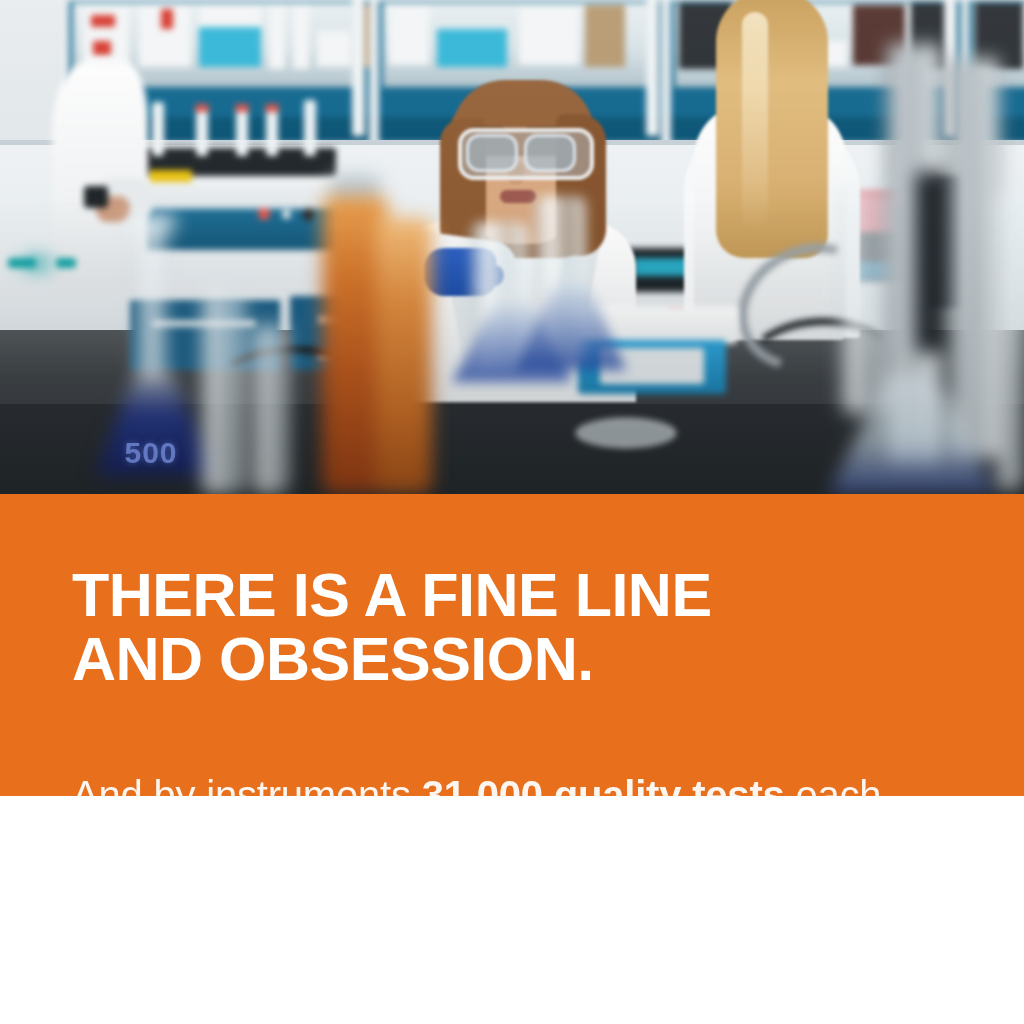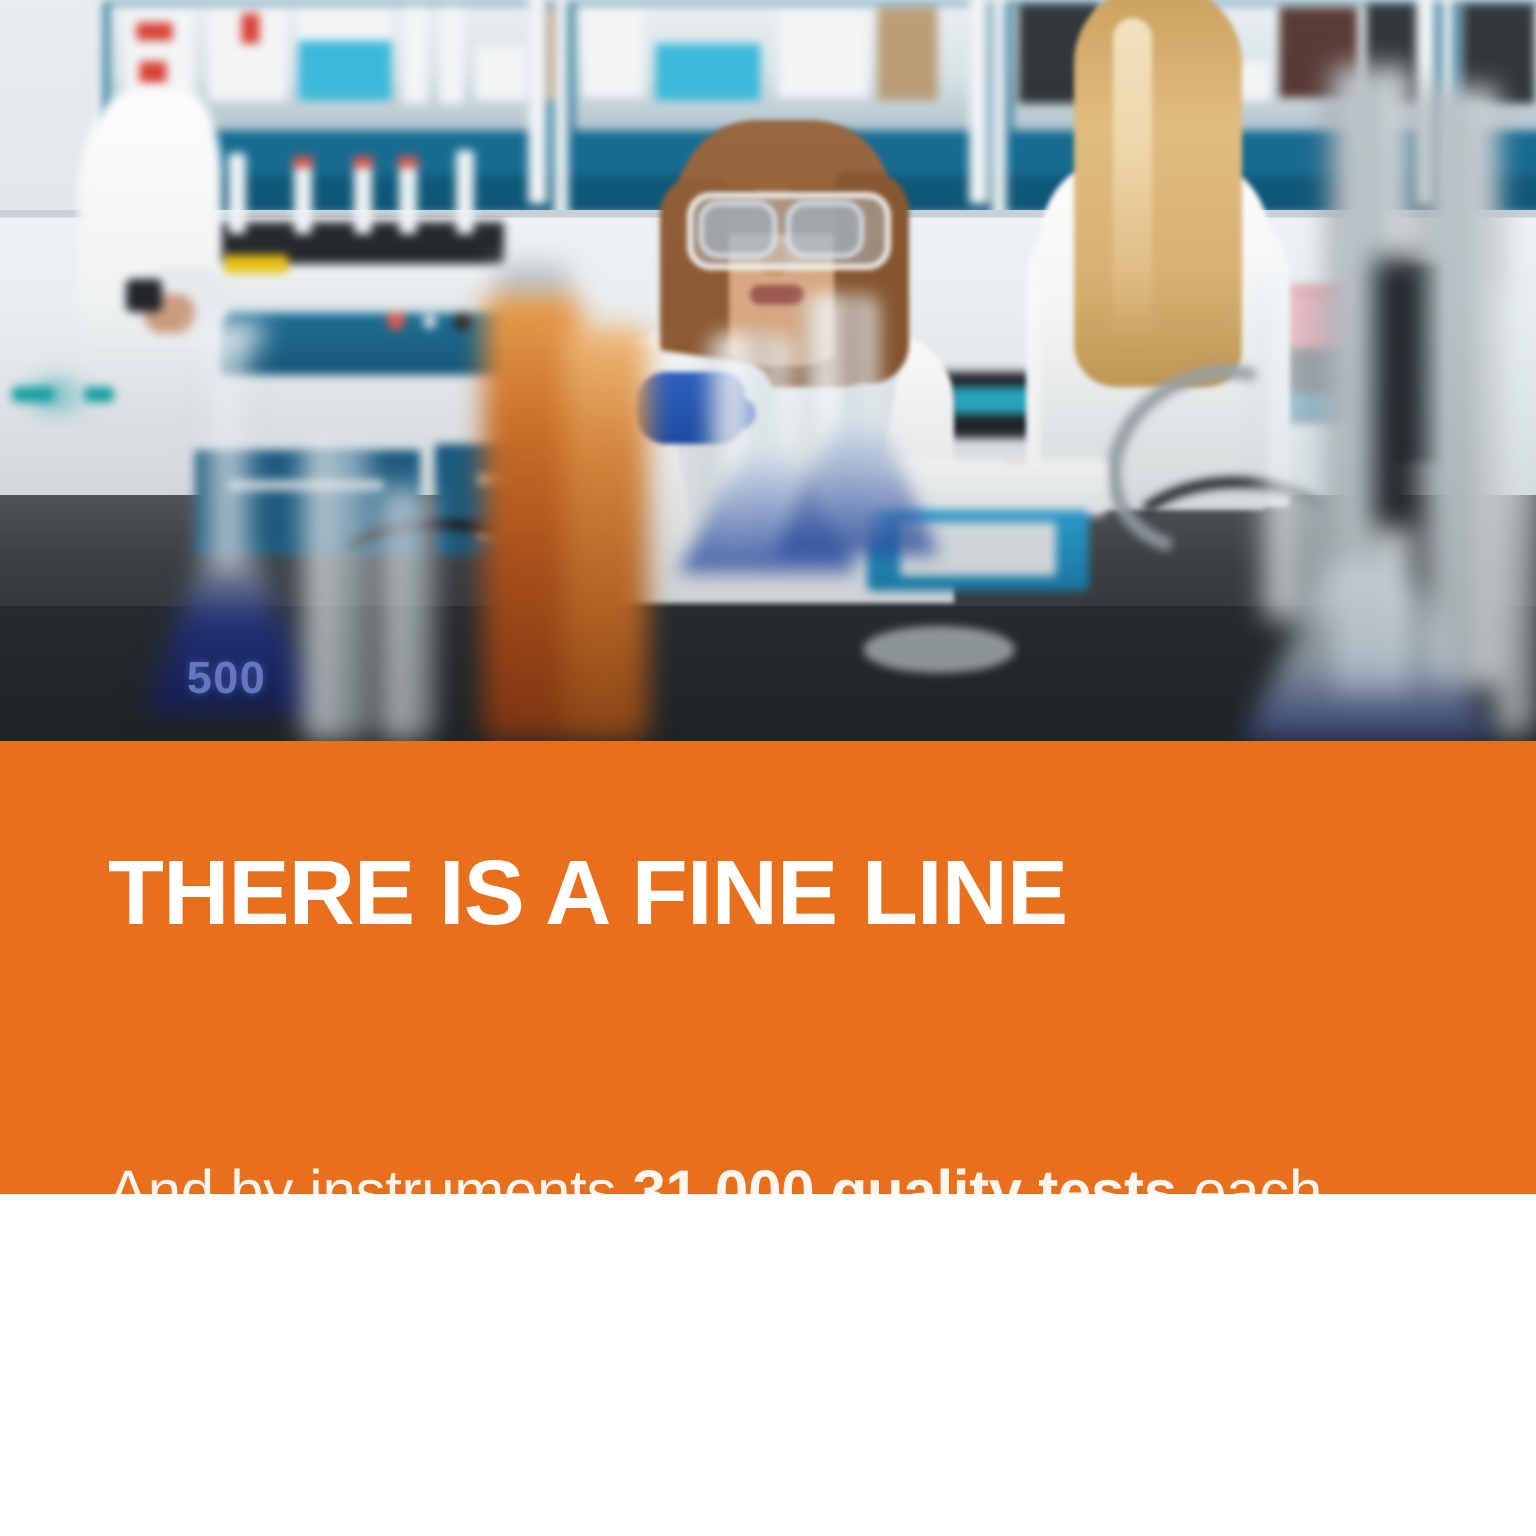--- a/index.html
+++ b/index.html
@@ -545,18 +545,19 @@
       <div class="glass-col" style="left:996px;top:190px;width:28px;height:300px;"></div>
     </div>
 
     <div class="photo-grade"></div>
   </div>
 
   <div id="panel">
 
     <h1 class="headline">
       <span class="hl-line">THERE IS A FINE LINE</span>
+      <span class="hl-line">AND OBSESSION.</span>
     </h1>
 
     <p class="body-copy"><span>And by instruments </span><span class="strong">31,000 quality tests</span><span> each month we’ve happily crossed it! At NOW, we have 160+ scientists that are trained on the most cutting-edge analytical instruments to test for everything from pesticides to potency.</span></p>
 
   </div>
 </div>
 
 </body></html>

